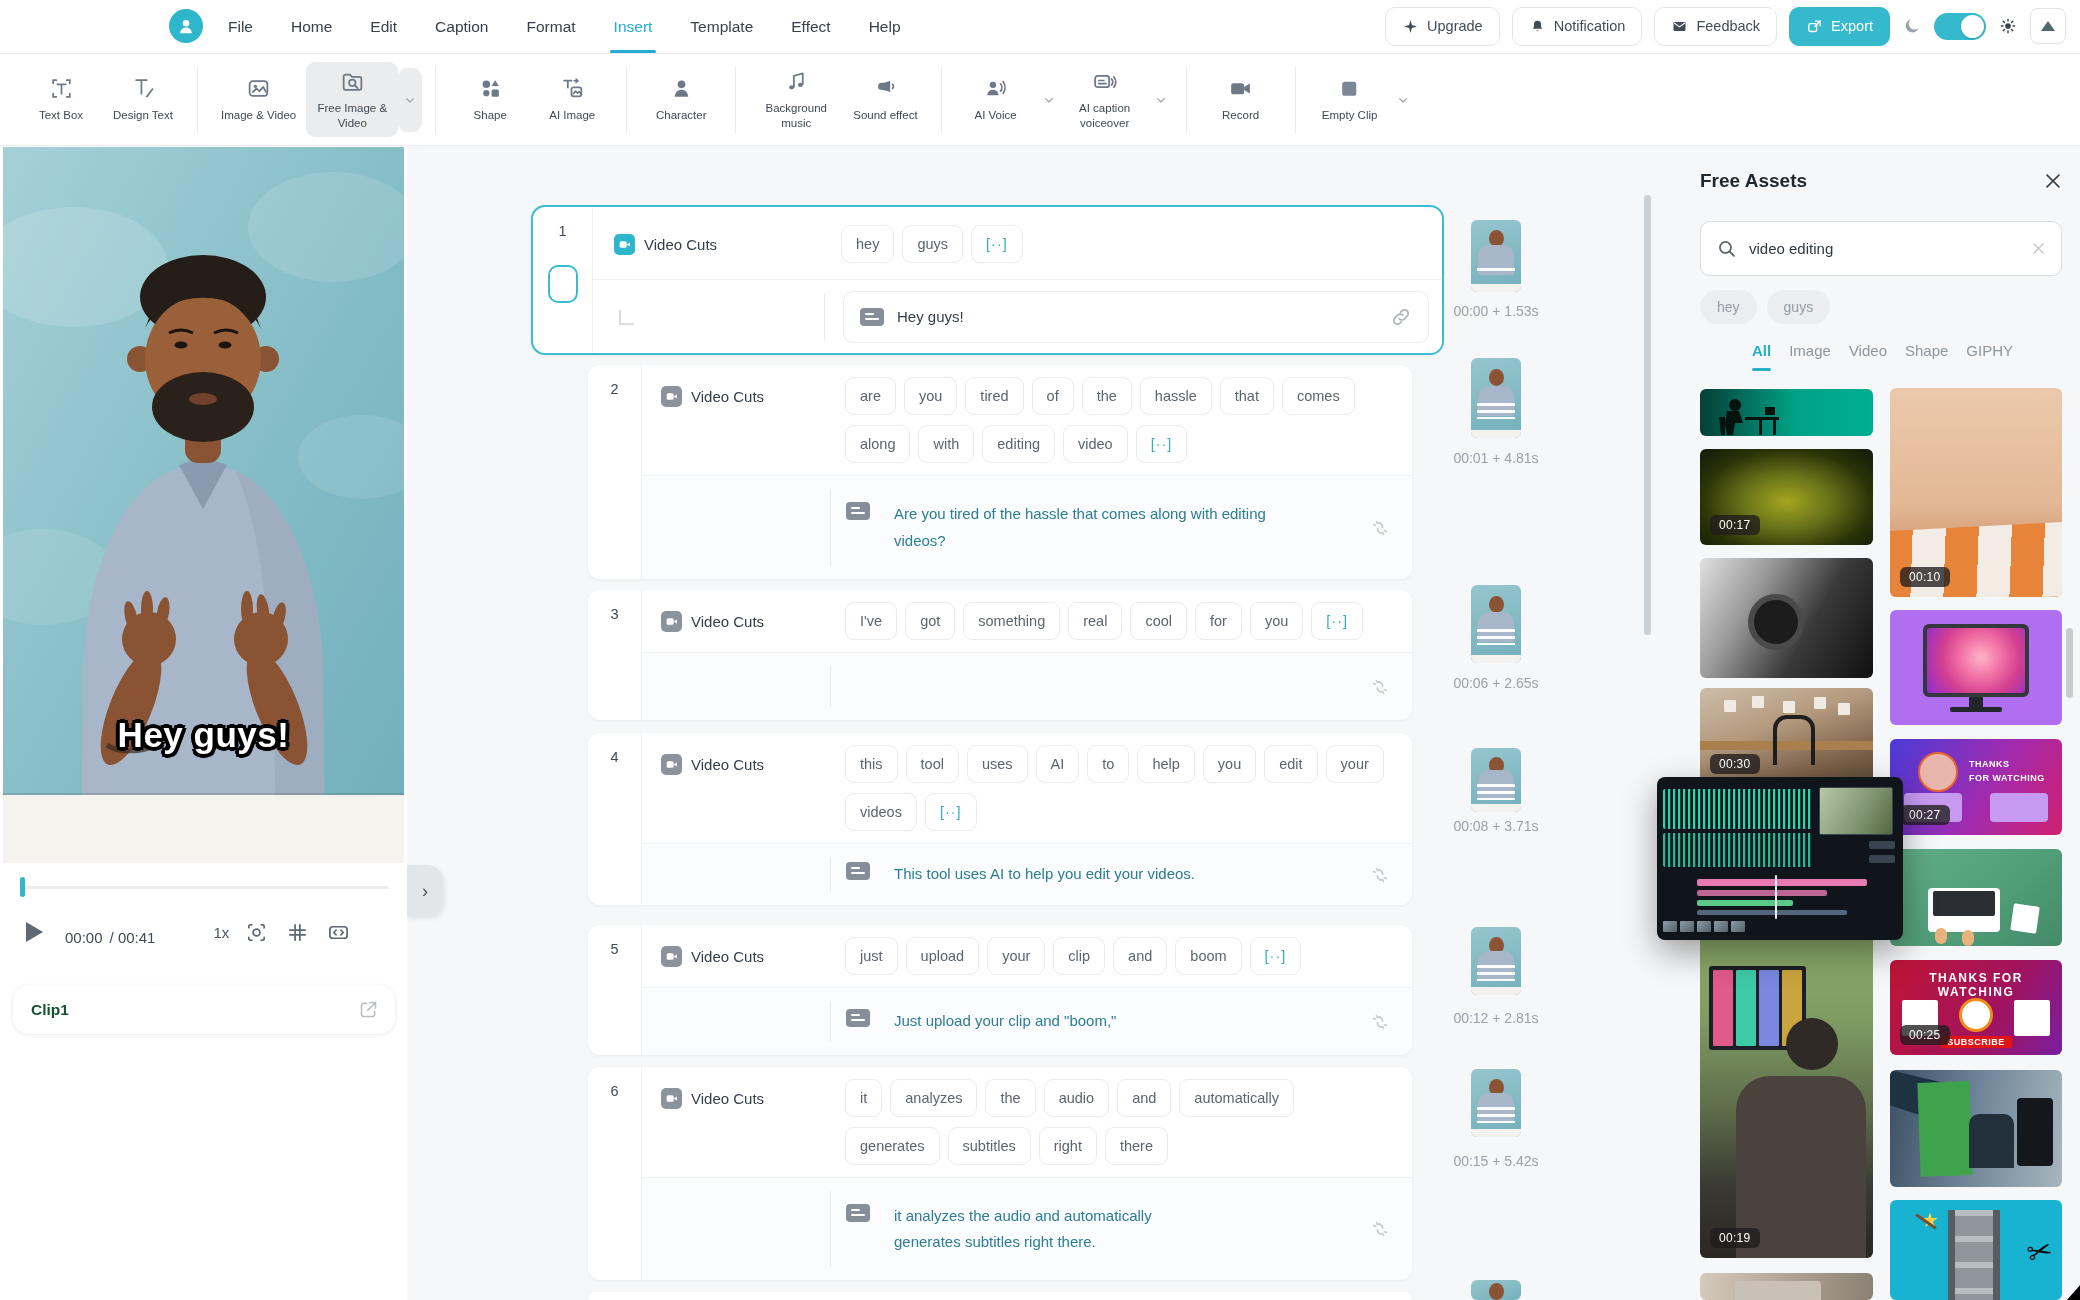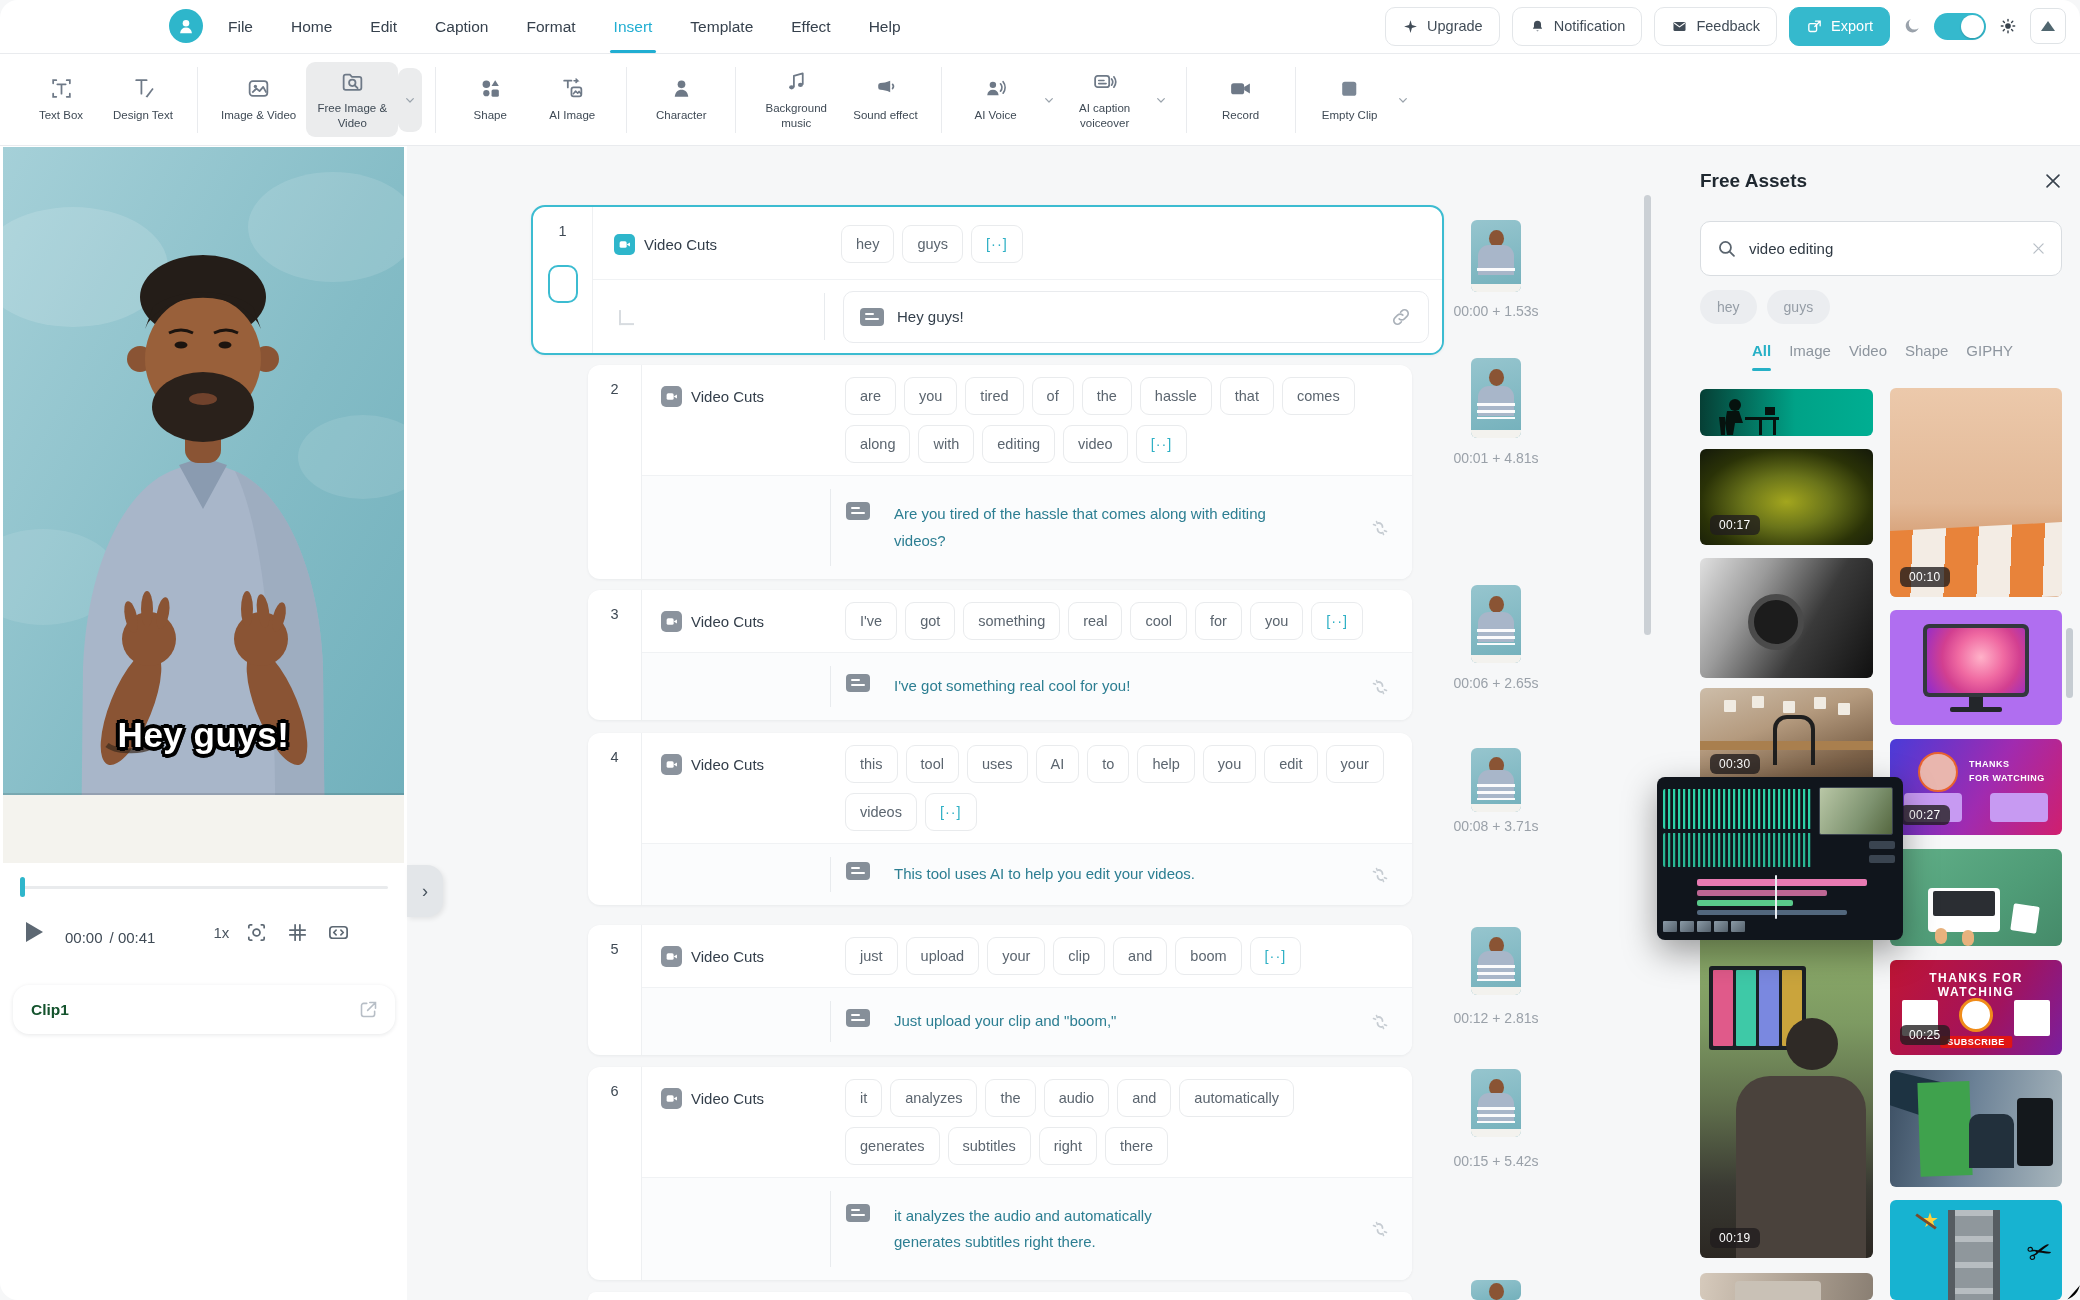--- a/index.html
+++ b/index.html
@@ -1,16 +1,16 @@
 <!DOCTYPE html>
 <html><head>
 <meta charset="utf-8">
 <style>
   html,body{margin:0;padding:0;background:#f6f7f8;font-family:"Liberation Sans","DejaVu Sans",sans-serif;}
-  .app{position:relative;width:2080px;height:1300px;overflow:hidden;background:#f6f7f8;border-radius:18px;}
+  .app{position:relative;width:2080px;height:1300px;overflow:hidden;background:#f6f7f8;}
   svg{display:block;}
   
   .topbar{position:absolute;left:0;top:0;width:2080px;height:53px;background:#fff;border-bottom:1px solid #e9ebee;z-index:30;}
   .avatar{position:absolute;left:169px;top:9px;width:34px;height:34px;border-radius:50%;background:#2eb6cb;display:flex;align-items:center;justify-content:center;}
   .menu{position:absolute;left:228px;top:0;height:53px;display:flex;gap:38px;align-items:center;}
   .menu-item{position:relative;font-size:15.5px;color:#36414d;height:53px;display:flex;align-items:center;cursor:pointer;}
   .menu-item.active{color:#21aed2;}
   .menu-item.active::after{content:"";position:absolute;left:-4px;right:-4px;bottom:0;height:3px;border-radius:2px;background:#21aed2;}
   .tb-actions{position:absolute;right:14px;top:5px;height:42px;display:flex;align-items:center;gap:12px;}
   .pill{display:flex;align-items:center;gap:8px;height:37px;padding:0 16px;border:1px solid #e3e6e9;border-radius:10px;background:#fff;font-size:14.5px;color:#414c57;}
@@ -717,24 +717,20 @@
             <span class="chip">something</span>
             <span class="chip">real</span>
             <span class="chip">cool</span>
             <span class="chip">for</span>
             <span class="chip">you</span>
             <span class="chip pause">[··]</span>
           </div>
         </div>
       </div>
       <div class="caprow">
-        <div class="capwrap">
-          <span class="cap-icon"></span>
-          <span class="cap-text">I've got something real cool for you!</span>
-        </div>
         <span class="unlink">
             <svg width="24" height="24">
               <use href="#ic-unlink"></use>
             </svg>
           </span>
       </div>
     </div>
   </div>
 
   <div class="card" style="top:733px;height:172px;">

